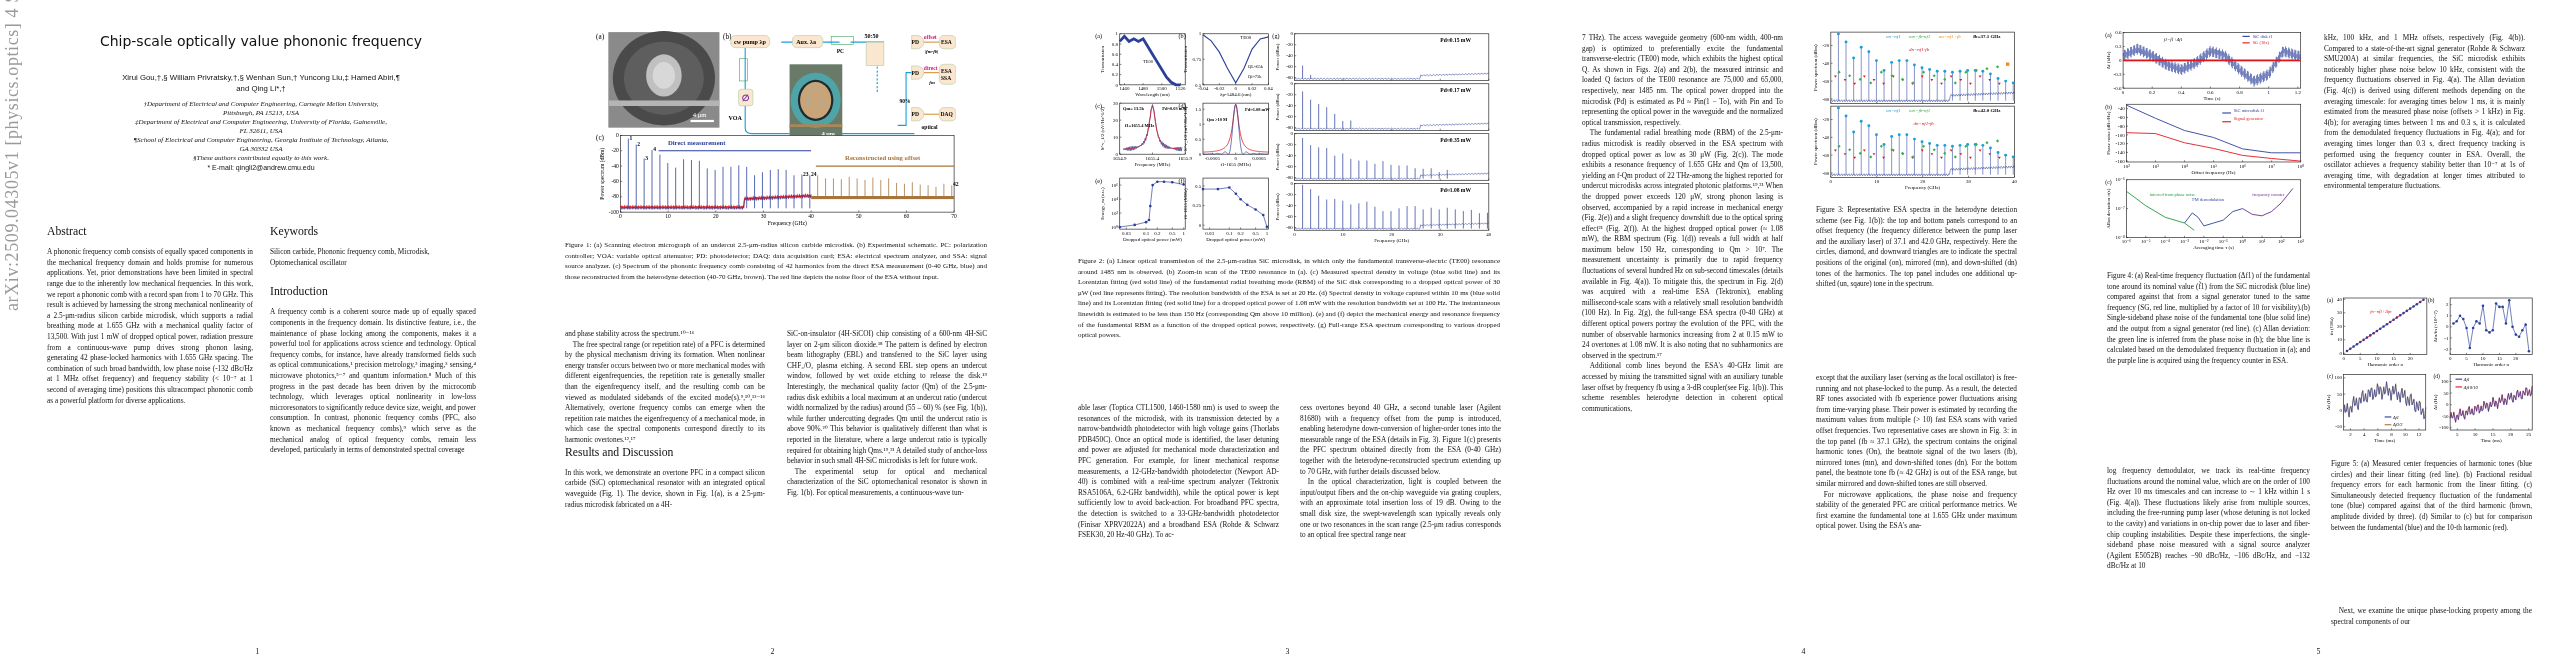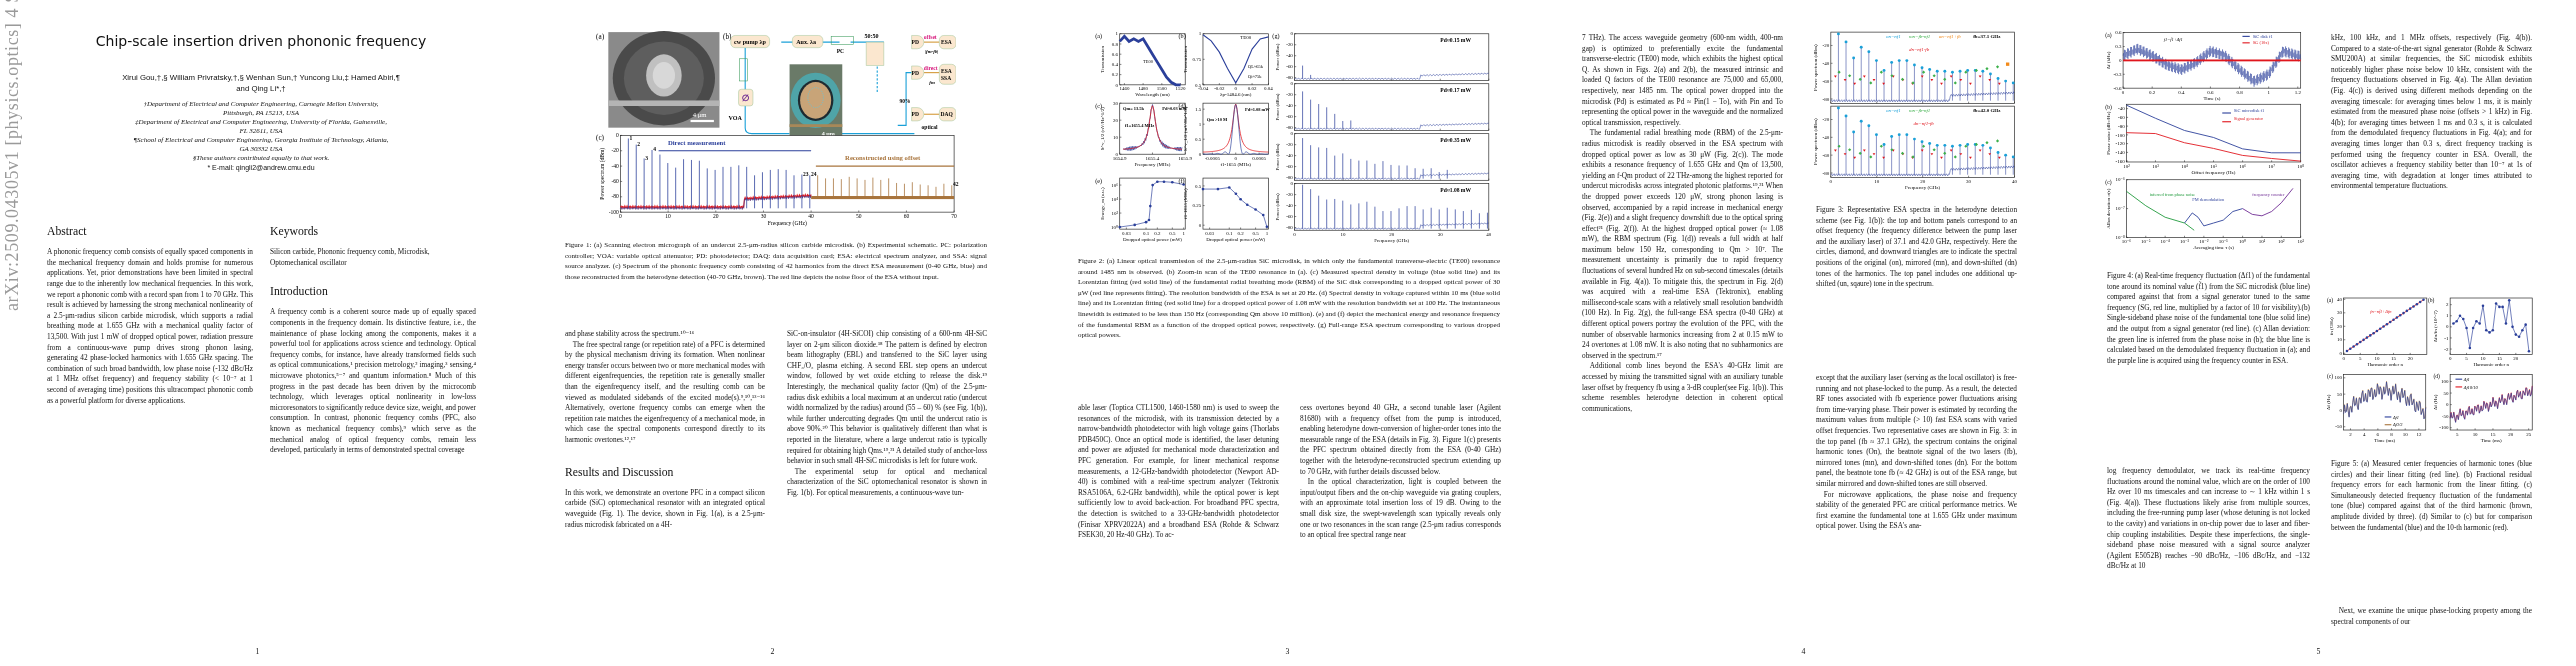--- a/index.html
+++ b/index.html
@@ -21,34 +21,34 @@
   .fig{position:absolute;}
 </style>
 </head>
 <body>
 
 <div class="page" style="left:0">
   <div class="arxiv">
       <span>arXiv:2509.04305v1  [physics.optics]  4 Sep 2025</span>
     </div>
   <div class="title">
-    <div>Chip-scale insertion driven phononic frequency</div>
+    <div>Chip-scale optically value phononic frequency</div>
   </div>
   <div class="authors">
     <div>Xirui Gou,†,§ William Privratsky,†,§ Wenhan Sun,† Yuncong Liu,‡ Hamed Abiri,¶</div>
     <div>and Qing Li*,†</div>
   </div>
   <div class="affil">
     <div>†Department of Electrical and Computer Engineering, Carnegie Mellon University,</div>
     <div>Pittsburgh, PA 15213, USA</div>
     <div>‡Department of Electrical and Computer Engineering, University of Florida, Gainesville,</div>
     <div>FL 32611, USA</div>
     <div>¶School of Electrical and Computer Engineering, Georgia Institute of Technology, Atlanta,</div>
     <div>GA 30332 USA</div>
-    <div>§These authors contributed equally to that work.</div>
+    <div>§These authors contributed equally to this work.</div>
   </div>
   <div class="email">* E-mail: qingli2@andrew.cmu.edu</div>
 
   <div class="col" style="left:47px;top:225px;width:206px;">
     <h2>Abstract</h2>
     <p>A phononic frequency comb consists of equally spaced components in the mechanical frequency domain and holds promise for numerous applications. Yet, prior demonstrations have been limited in spectral range due to the inherently low mechanical frequencies. In this work, we report a phononic comb with a record span from 1 to 70 GHz. This result is achieved by harnessing the strong mechanical nonlinearity of a 2.5-μm-radius silicon carbide microdisk, which supports a radial breathing mode at 1.655 GHz with a mechanical quality factor of 13,500. With just 1 mW of dropped optical power, radiation pressure from a continuous-wave pump drives strong phonon lasing, generating 42 phase-locked harmonics with 1.655 GHz spacing. The combination of such broad bandwidth, low phase noise (-132 dBc/Hz at 1 MHz offset frequency) and frequency stability (&lt; 10⁻⁷ at 1 second of averaging time) positions this ultracompact phononic comb as a powerful platform for diverse applications.</p>
   </div>
   <div class="col" style="left:270px;top:225px;width:206px;">
     <h2>Keywords</h2>
     <p style="text-align:left">Silicon carbide, Phononic frequency comb, Microdisk, Optomechanical oscillator</p>
@@ -225,21 +225,21 @@
         <line x1="112.57142857142857" x2="386.85714285714283" y1="31.599999999999994" y2="31.599999999999994" stroke="#2b3f9a" stroke-width="2"></line>
         <text x="515.4285714285714" y="48.16" font-size="12" font-weight="bold" fill="#a8743c" text-anchor="middle">Reconstructed using offset</text>
         <line x1="395.42857142857144" x2="644" y1="59.2" y2="59.2" stroke="#a8743c" stroke-width="2"></line>
       </svg>
   </div>
   <div class="cap" style="left:50px;top:240px;width:422px;">Figure 1: (a) Scanning electron micrograph of an undercut 2.5-μm-radius silicon carbide microdisk. (b) Experimental schematic. PC: polarization controller; VOA: variable optical attenuator; PD: photodetector; DAQ: data acquisition card; ESA: electrical spectrum analyzer, and SSA: signal source analyzer. (c) Spectrum of the phononic frequency comb consisting of 42 harmonics from the direct ESA measurement (0-40 GHz, blue) and those reconstructed from the heterodyne detection (40-70 GHz, brown). The red line depicts the noise floor of the ESA without input.</div>
 
   <div class="col" style="left:50px;top:329px;width:200px;">
     <p>and phase stability across the spectrum.¹⁰⁻¹⁶</p>
     <p class="ind">The free spectral range (or repetition rate) of a PFC is determined by the physical mechanism driving its formation. When nonlinear energy transfer occurs between two or more mechanical modes with different eigenfrequencies, the repetition rate is generally smaller than the eigenfrequency itself, and the resulting comb can be viewed as modulated sidebands of the excited mode(s).⁹,¹⁰,¹³⁻¹⁶ Alternatively, overtone frequency combs can emerge when the repetition rate matches the eigenfrequency of a mechanical mode, in which case the spectral components correspond directly to its harmonic overtones.¹²,¹⁷</p>
-    <h2 style="margin-top:20px">Results and Discussion</h2>
+    <h2 style="">Results and Discussion</h2>
     <p>In this work, we demonstrate an overtone PFC in a compact silicon carbide (SiC) optomechanical resonator with an integrated optical waveguide (Fig. 1). The device, shown in Fig. 1(a), is a 2.5-μm-radius microdisk fabricated on a 4H-</p>
   </div>
   <div class="col" style="left:272px;top:329px;width:200px;">
     <p>SiC-on-insulator (4H-SiCOI) chip consisting of a 600-nm 4H-SiC layer on 2-μm silicon dioxide.¹⁸ The pattern is defined by electron beam lithography (EBL) and transferred to the SiC layer using CHF₃/O₂ plasma etching. A second EBL step opens an undercut window, followed by wet oxide etching to release the disk.¹⁹ Interestingly, the mechanical quality factor (Qm) of the 2.5-μm-radius disk exhibits a local maximum at an undercut ratio (undercut width normalized by the radius) around (55 – 60) % (see Fig. 1(b)), while further undercutting degrades Qm until the undercut ratio is above 90%.²⁰ This behavior is qualitatively different than what is reported in the literature, where a large undercut ratio is typically required for obtaining high Qms.¹⁹,²¹ A detailed study of anchor-loss behavior in such small 4H-SiC microdisks is left for future work.</p>
     <p class="ind">The experimental setup for optical and mechanical characterization of the SiC optomechanical resonator is shown in Fig. 1(b). For optical measurements, a continuous-wave tun-</p>
   </div>
   <div class="pnum">2</div>
 </div>
 
 <div class="page" style="left:1030px">
@@ -912,21 +912,21 @@
         <path d="M247.33333333333331 320L264.77777777777777 330.4L282.22222222222223 333L299.6666666666667 325.2L317.1111111111111 309.6L338.0444444444444 283.6" stroke="#6d2a93" stroke-width="1.6" fill="none"></path>
         <text x="79.86666666666667" y="296.6" font-size="8" fill="#1f9a3b">inferred from phase noise</text>
         <text x="156.6222222222222" y="307" font-size="8" fill="#2b3f9a">FM demodulation</text>
         <text x="264.77777777777777" y="296.6" font-size="8" fill="#6d2a93">frequency counter</text>
       </svg>
   </div>
   <div class="cap" style="left:46px;top:271px;width:203px;font-size:7.2px;">Figure 4: (a) Real-time frequency fluctuation (Δf1) of the fundamental tone around its nominal value (f̃1) from the SiC microdisk (blue line) compared against that from a signal generator tuned to the same frequency (SG, red line, multiplied by a factor of 10 for visibility).(b) Single-sideband phase noise of the fundamental tone (blue solid line) and the output from a signal generator (red line). (c) Allan deviation: the green line is inferred from the phase noise in (b); the blue line is calculated based on the demodulated frequency fluctuation in (a); and the purple line is acquired using the frequency counter in ESA.</div>
   <div class="col" style="left:46px;top:466px;width:203px;">
     <p>log frequency demodulator, we track its real-time frequency fluctuations around the nominal value, which are on the order of 100 Hz over 10 ms timescales and can increase to ∼ 1 kHz within 1 s (Fig. 4(a)). These fluctuations likely arise from multiple sources, including the free-running pump laser (whose detuning is not locked to the cavity) and variations in on-chip power due to laser and fiber-chip coupling instabilities. Despite these imperfections, the single-sideband phase noise measured with a signal source analyzer (Agilent E5052B) reaches −90 dBc/Hz, −106 dBc/Hz, and −132 dBc/Hz at 10</p>
   </div>
-  <div class="col" style="left:270px;top:33px;width:201px;">
+  <div class="col" style="left:263px;top:33px;width:201px;">
     <p>kHz, 100 kHz, and 1 MHz offsets, respectively (Fig. 4(b)). Compared to a state-of-the-art signal generator (Rohde &amp; Schwarz SMU200A) at similar frequencies, the SiC microdisk exhibits noticeably higher phase noise below 10 kHz, consistent with the frequency fluctuations observed in Fig. 4(a). The Allan deviation (Fig. 4(c)) is derived using different methods depending on the averaging timescale: for averaging times below 1 ms, it is mainly estimated from the measured phase noise (offsets &gt; 1 kHz) in Fig. 4(b); for averaging times between 1 ms and 0.3 s, it is calculated from the demodulated frequency fluctuations in Fig. 4(a); and for averaging times longer than 0.3 s, direct frequency tracking is performed using the frequency counter in ESA. Overall, the oscillator achieves a frequency stability better than 10⁻⁷ at 1s of averaging time, with degradation at longer times attributed to environmental temperature fluctuations.</p>
   </div>
   <div class="fig" style="left:266px;top:295px;width:208px;height:153px;">
     <svg id="fig5" width="208" height="153" viewBox="0 0 375 275">
         <text x="0" y="12" font-size="10">(a)</text>
         <rect x="30" y="5" width="150" height="102" fill="#fff" stroke="#222" stroke-width="1.2"></rect>
         <line x1="30" x2="33" y1="104.57142857142857" y2="104.57142857142857" stroke="#222"></line>
         <text x="27" y="107.57142857142857" font-size="9" text-anchor="end">0</text>
         <line x1="30" x2="33" y1="80.28571428571428" y2="80.28571428571428" stroke="#222"></line>
         <text x="27" y="83.28571428571428" font-size="9" text-anchor="end">10</text>

